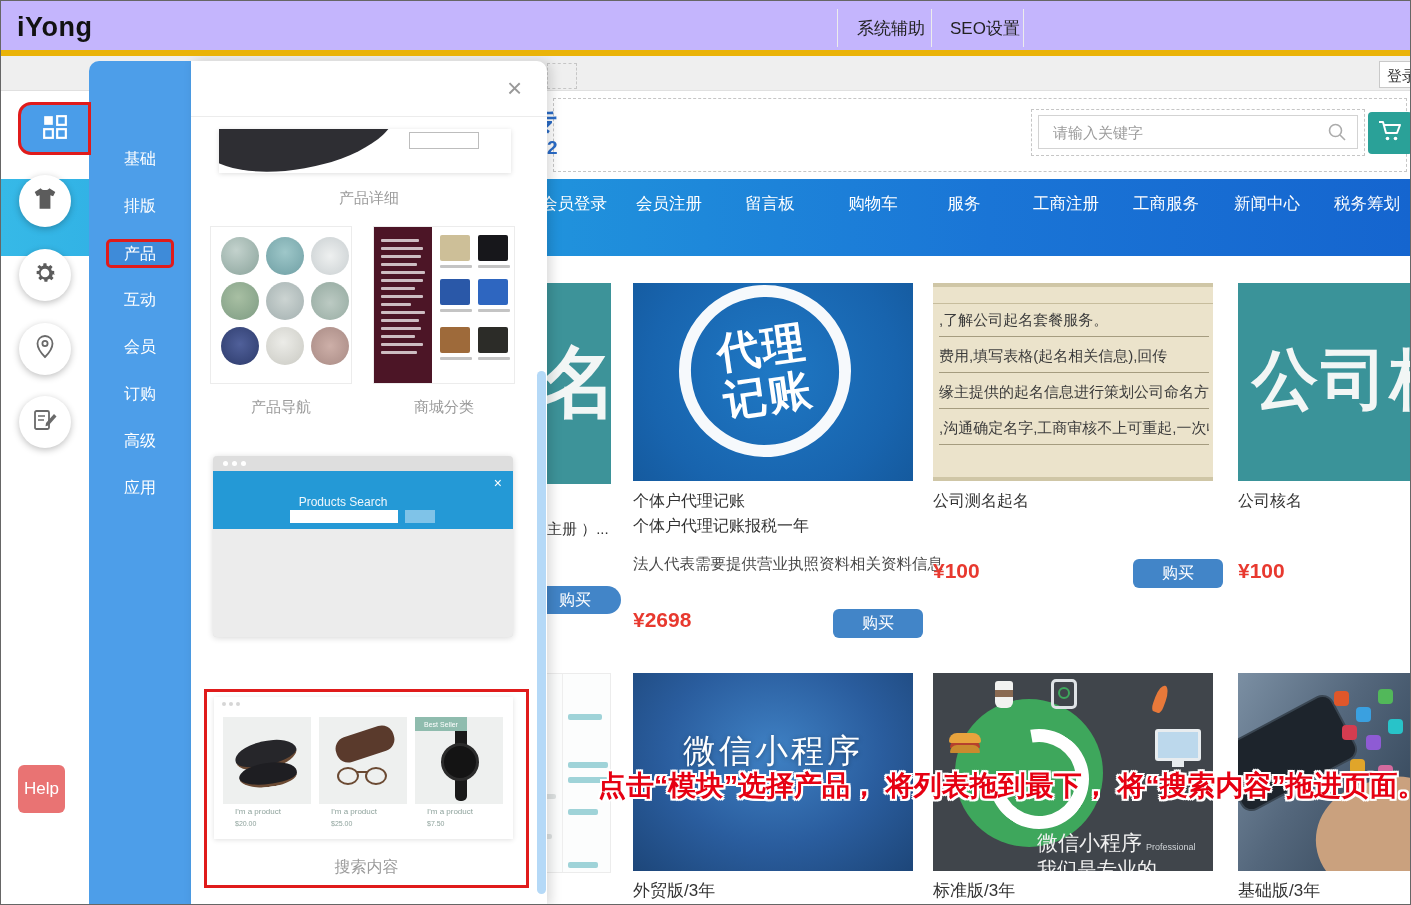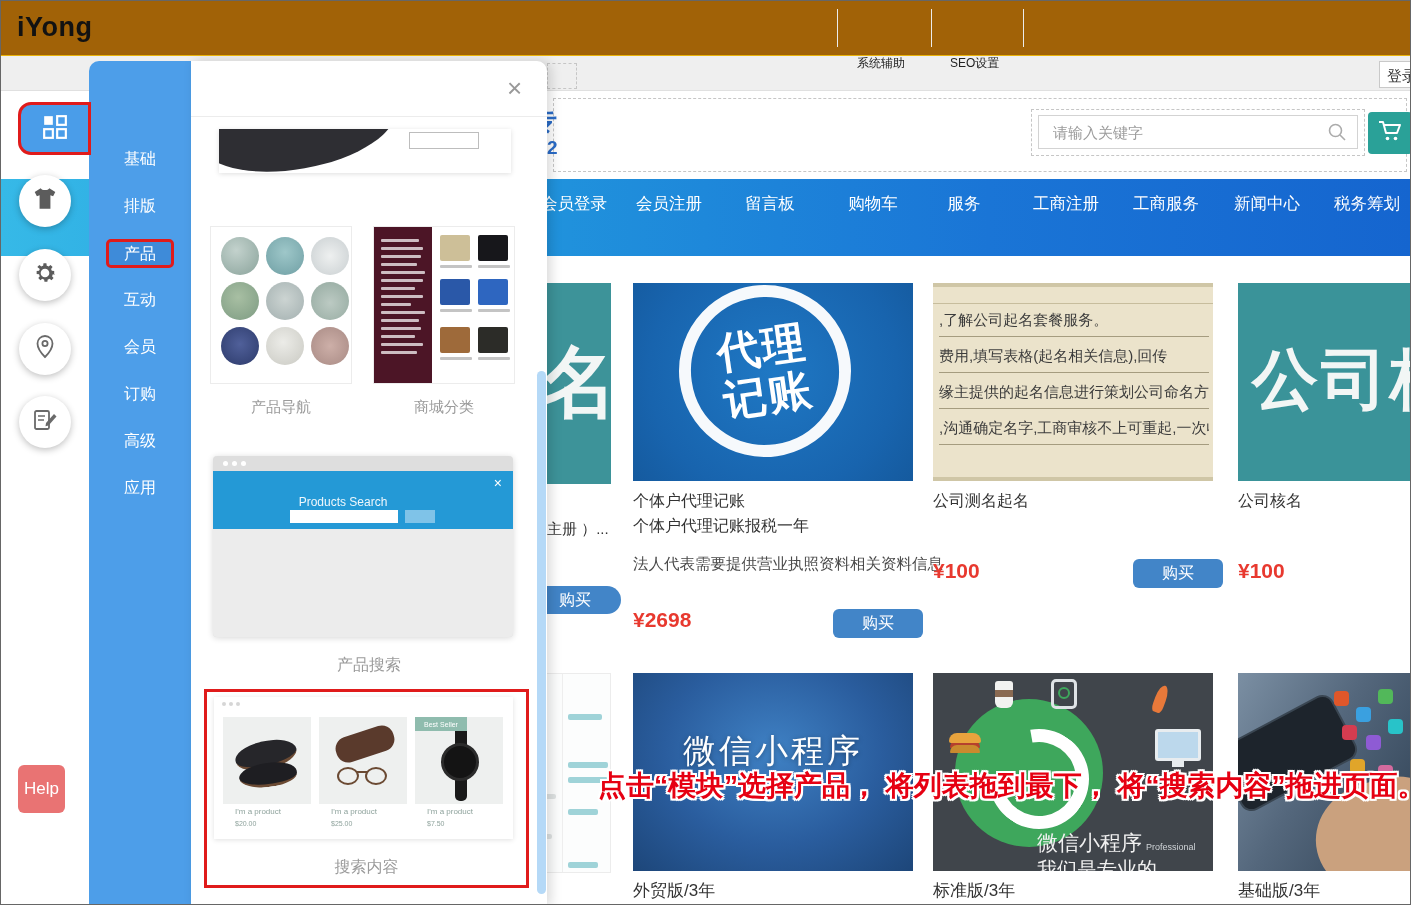--- a/index.html
+++ b/index.html
@@ -1,27 +1,27 @@
 <!DOCTYPE html>
 <html><head>
 <meta charset="utf-8">
 <style>
   html,body{margin:0;padding:0;background:#888;}
   *{box-sizing:border-box;font-family:"Liberation Sans","DejaVu Sans",sans-serif;}
   #screen{position:relative;width:1411px;height:905px;background:#fff;overflow:hidden;border:1px solid #666;margin:0 auto;}
 
   
-  .topbar{position:absolute;left:0;top:0;width:1411px;height:55px;background:#a16207;border-bottom:1px solid #eab308;z-index:50;}
+  .topbar{position:absolute;left:0;top:0;width:1411px;height:55px;background:#c4b5fd;border-bottom:6px solid #eab308;z-index:50;}
   .logo{position:absolute;left:16px;top:11px;font-size:27px;font-weight:bold;color:#121212;letter-spacing:.5px;}
   .mobile-tab{position:absolute;left:100px;top:0;height:54px;width:98px;border-left:1px solid #ececec;border-right:1px solid #ececec;display:flex;align-items:center;justify-content:center;gap:9px;cursor:pointer;}
   .mobile-icon{width:15px;height:21px;border:2px solid #222;border-radius:3px;position:relative;}
   .mobile-icon:after{content:"";position:absolute;left:2px;bottom:1px;width:7px;height:2px;background:#222;}
   .mobile-label{font-size:16px;color:#222;}
   .top-sep{position:absolute;top:8px;height:38px;border-left:1px solid #ececec;}
-  .top-link{position:absolute;top:0;height:54px;display:flex;align-items:center;font-size:12px;color:#222;cursor:pointer;margin-top:35px;}
+  .top-link{position:absolute;top:0;height:54px;display:flex;align-items:center;font-size:17px;color:#222;cursor:pointer;}
   .lang{position:absolute;right:28px;top:0;height:54px;display:flex;align-items:center;gap:7px;font-size:16px;color:#222;}
   .flag{width:26px;height:17px;background:#de2910;position:relative;display:inline-block;}
   .flag:before{content:"★";position:absolute;left:2px;top:-3px;color:#ffde00;font-size:10px;}
 
   
   .site-graybar{position:absolute;left:0;top:55px;width:1411px;height:35px;background:#efefef;border-bottom:1px solid #e0e0e0;}
   .login-btn{position:absolute;left:1378px;top:60px;width:33px;height:27px;background:#fff;border:1px solid #c9c9c9;font-size:15px;color:#333;line-height:25px;padding-left:7px;overflow:hidden;white-space:nowrap;cursor:pointer;}
   .site-header{position:absolute;left:0;top:90px;width:1411px;height:88px;background:#fff;}
   .dash-box{position:absolute;border:1px dashed #c6c6c6;}
   .logo-sliver{position:absolute;left:544px;top:104px;width:18px;height:66px;overflow:hidden;color:#2a6cc8;font-weight:bold;}
@@ -320,20 +320,21 @@
   </div>
 
   <div class="panel">
     <span class="panel-close">×</span>
     <div class="panel-divider"></div>
 
     <div class="pv-detail">
       <div class="shoe-blob"></div>
       <div class="btn-outline"></div>
     </div>
+    <div class="mod-label" style="left:0;top:128px;width:356px;">产品详细</div>
 
     <div class="pv-card" style="left:19px;top:165px;width:142px;height:158px;">
       <div class="circle-grid">
         <div style="background:radial-gradient(circle at 40% 35%,#c3d2cd,#8aa39b);"></div>
         <div style="background:radial-gradient(circle at 50% 40%,#9ec7c9,#6f9fa4);"></div>
         <div style="background:radial-gradient(circle at 50% 50%,#eef0f0,#c9cfd1);"></div>
         <div style="background:radial-gradient(circle at 45% 40%,#a8bfa3,#7d9b82);"></div>
         <div style="background:radial-gradient(circle at 50% 45%,#ccd4d2,#a3b0b0);"></div>
         <div style="background:radial-gradient(circle at 50% 55%,#bccac3,#93a99f);"></div>
         <div style="background:radial-gradient(circle at 50% 45%,#50609a,#2c3a6a);"></div>
@@ -381,21 +382,20 @@
     <div class="pv-search">
       <span class="dots"><i style="left:10px;"></i><i style="left:19px;"></i><i style="left:28px;"></i></span>
       <div class="pvs-banner">
         <div class="pvs-title">Products Search</div>
         <div class="pvs-input"></div>
         <div class="pvs-btn"></div>
         <span class="pvs-close">×</span>
       </div>
       <div class="pvs-body"></div>
     </div>
-    <div class="mod-label" style="left:0;top:594px;width:356px;font-size:16px;">产品搜索</div>
 
     <div class="redbox">
       <div class="sc-card">
         <span class="sc-dots"><i style="left:8px;"></i><i style="left:15px;"></i><i style="left:22px;"></i></span>
         <div class="sc-tile" style="left:9px;">
           <div class="shoe1"></div>
             <div class="shoe2"></div>
         </div>
         <div class="sc-tile" style="left:105px;">
           <div class="cyl"></div>

